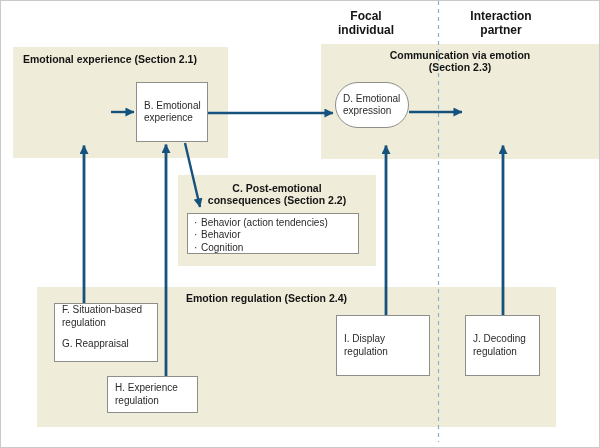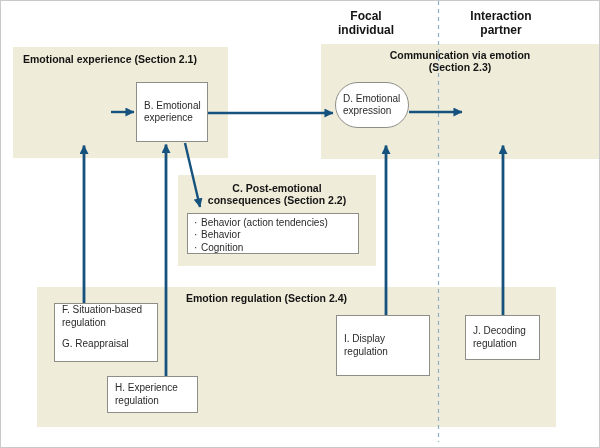--- a/index.html
+++ b/index.html
@@ -59,21 +59,21 @@
     padding-right: 2px;
   }
   .node-a  { left: 28px;  top: 81px;  width: 82px;  height: 61px; }
   .node-b  { left: 135px; top: 81px;  width: 72px;  height: 60px; }
   .node-d  { left: 334px; top: 81px;  width: 74px;  height: 46px; border-radius: 28px; }
   .node-e  { left: 463px; top: 81px;  width: 75px;  height: 61px; }
   .node-fg { left: 53px;  top: 302px; width: 104px; height: 59px; justify-content: flex-start; }
   .node-fg .sub-label + .sub-label { margin-top: 9px; }
   .node-h  { left: 106px; top: 375px; width: 91px;  height: 37px; }
   .node-i  { left: 335px; top: 314px; width: 94px;  height: 61px; }
-  .node-j  { left: 464px; top: 314px; width: 75px;  height: 45px; }
+  .node-j  { left: 464px; top: 314px; width: 75px;  height: 61px; }
   .col-label {
     position: absolute;
     top: 8px;
     font-weight: bold;
     font-size: 12px;
     line-height: 1.2;
     text-align: center;
     color: #141414;
   }
   .col-focal   { left: 330px; width: 70px; }

